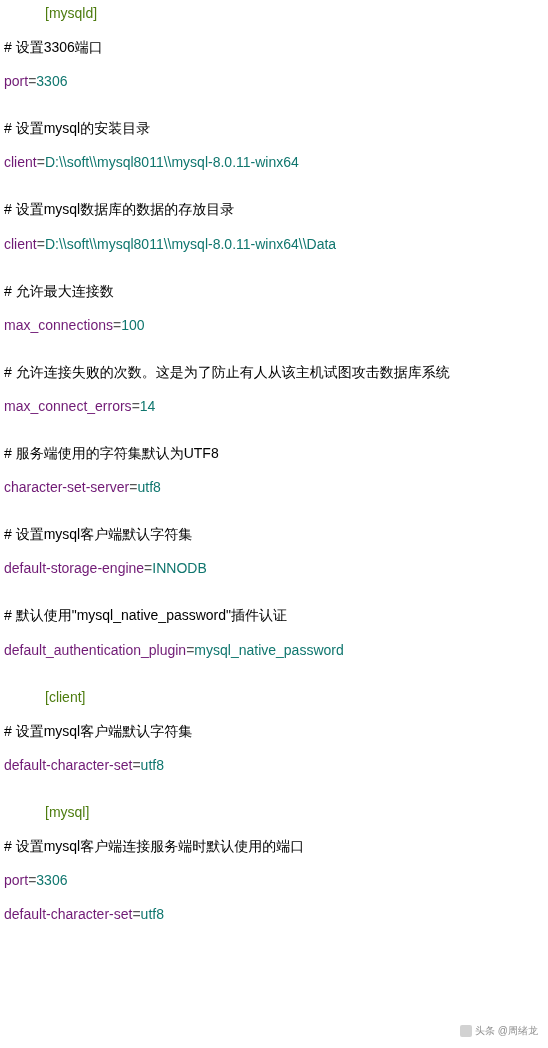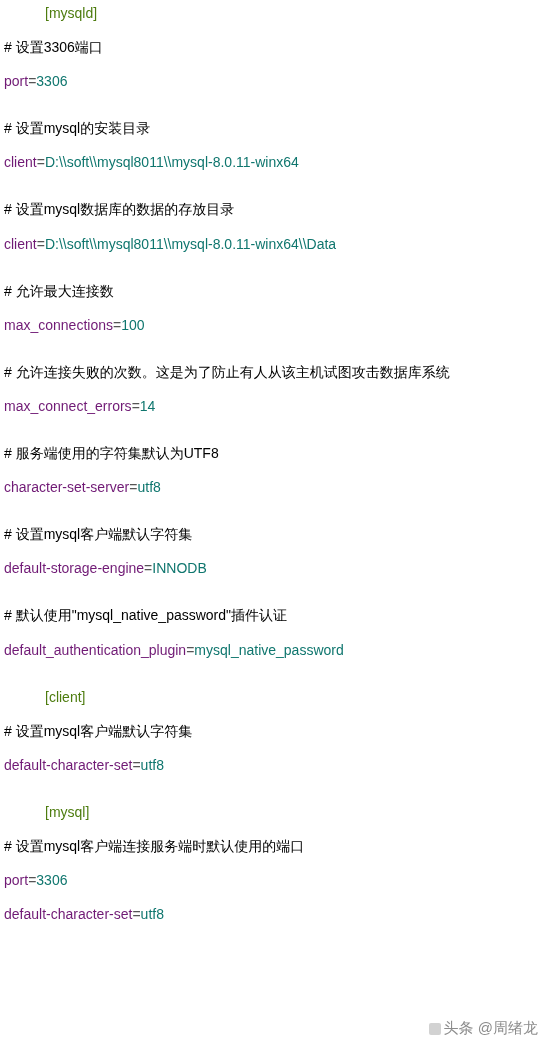--- a/index.html
+++ b/index.html
@@ -37,21 +37,21 @@
     .eq {
       color: #555;
     }
     .val {
       color: #0f766e;
     }
     .watermark {
       position: absolute;
       bottom: 10px;
       right: 10px;
-      font-size: 15px;
+      font-size: 10px;
       color: rgba(120,120,120,0.85);
       font-family: Arial, sans-serif;
     }
     .watermark-icon {
       display: inline-block;
       width: 12px;
       height: 12px;
       background: rgba(180,180,180,0.6);
       border-radius: 2px;
       vertical-align: middle;

